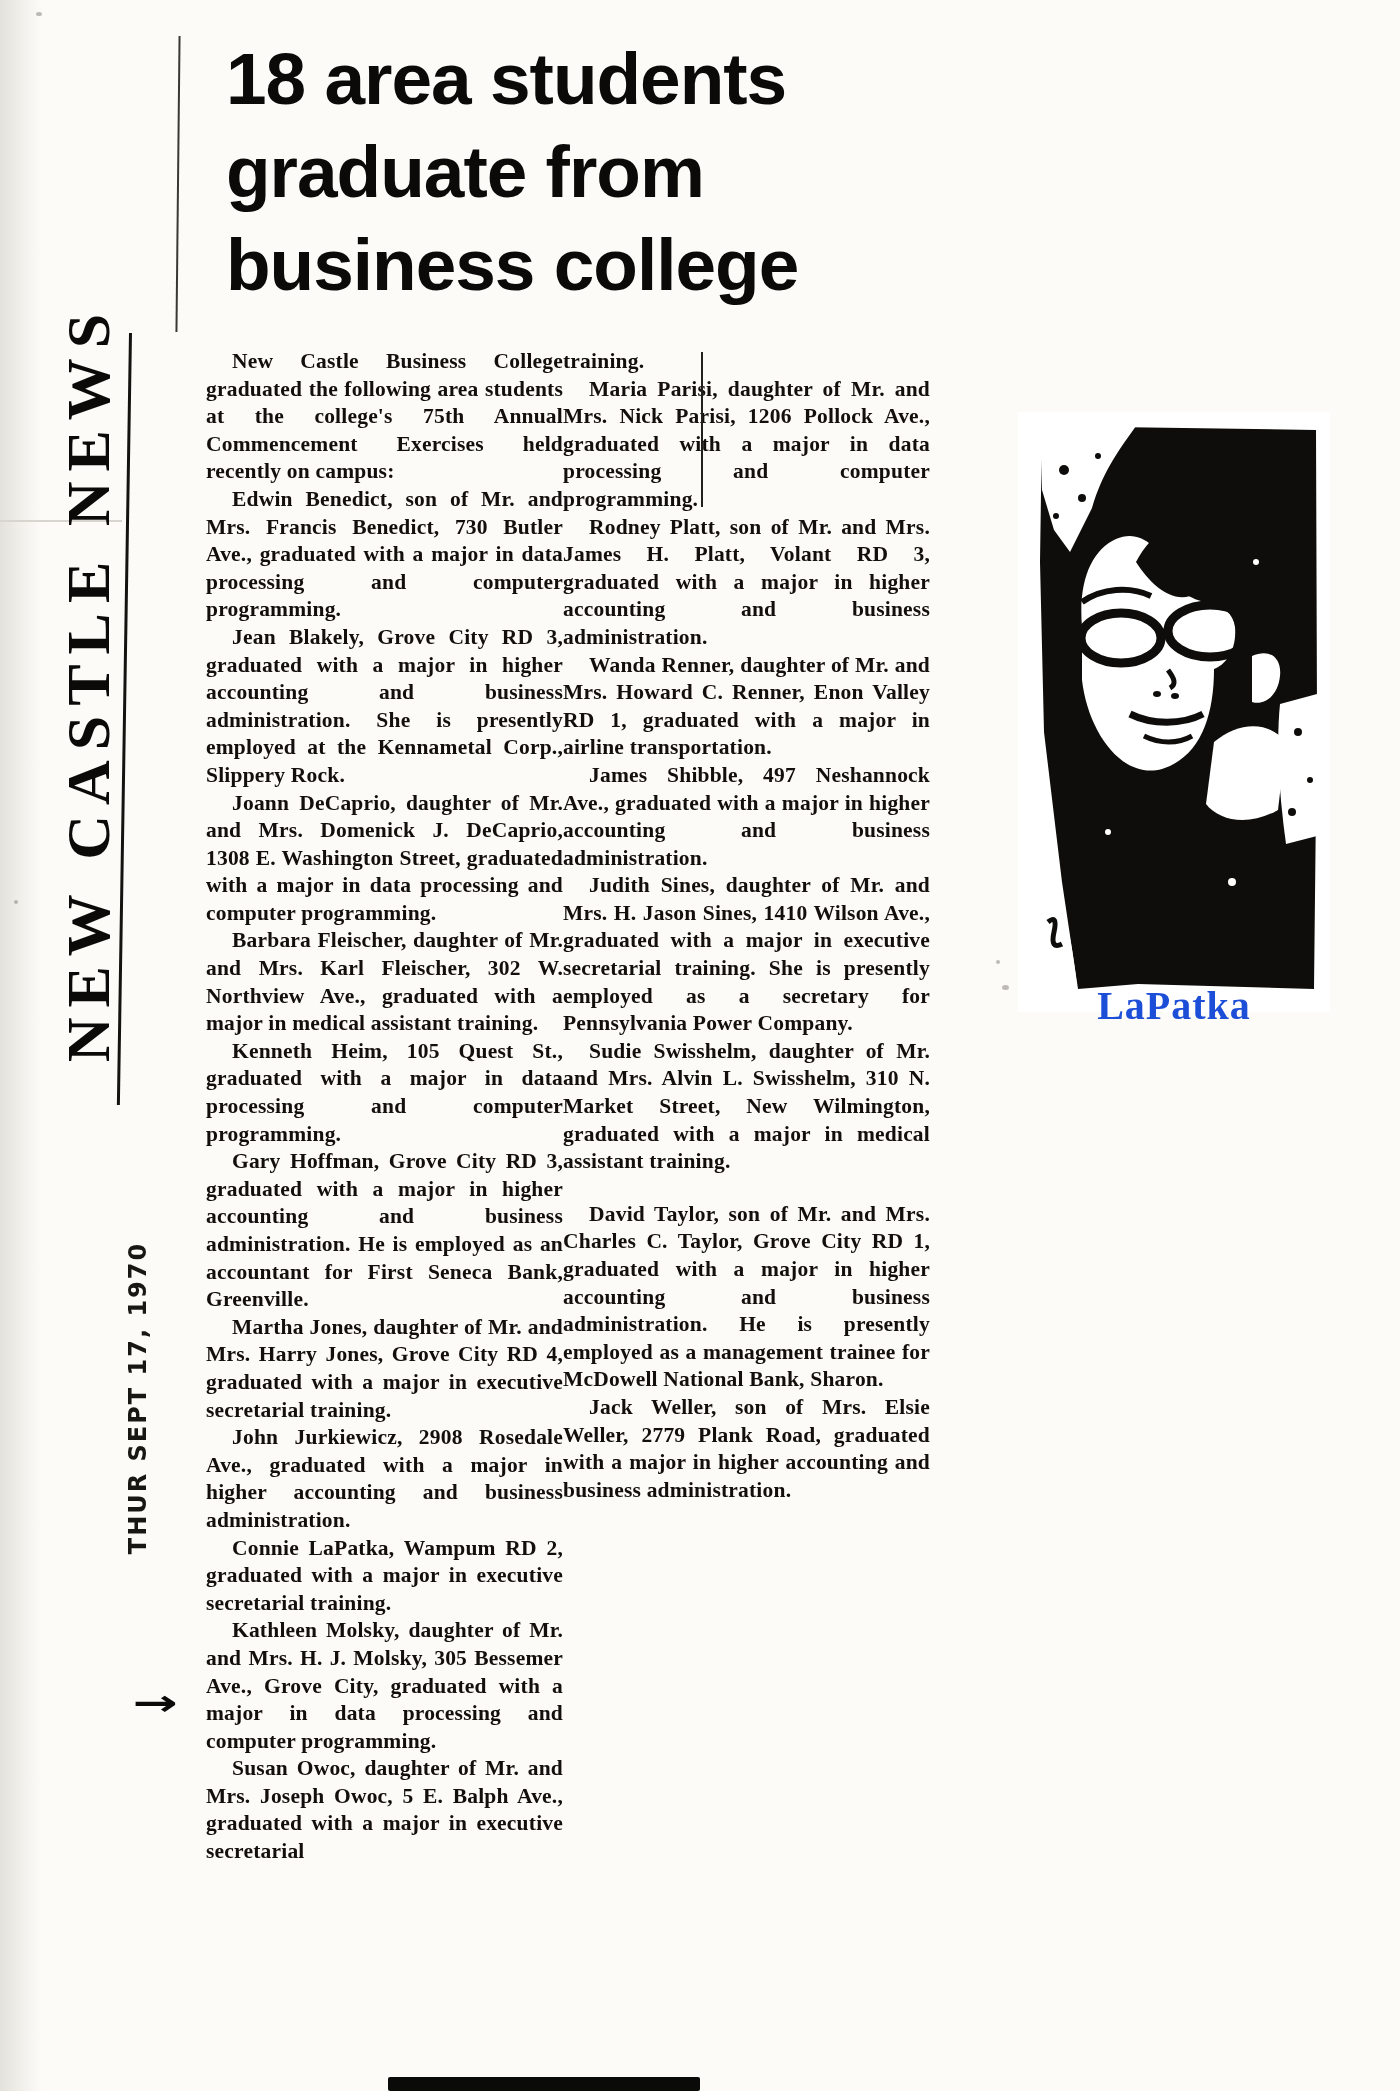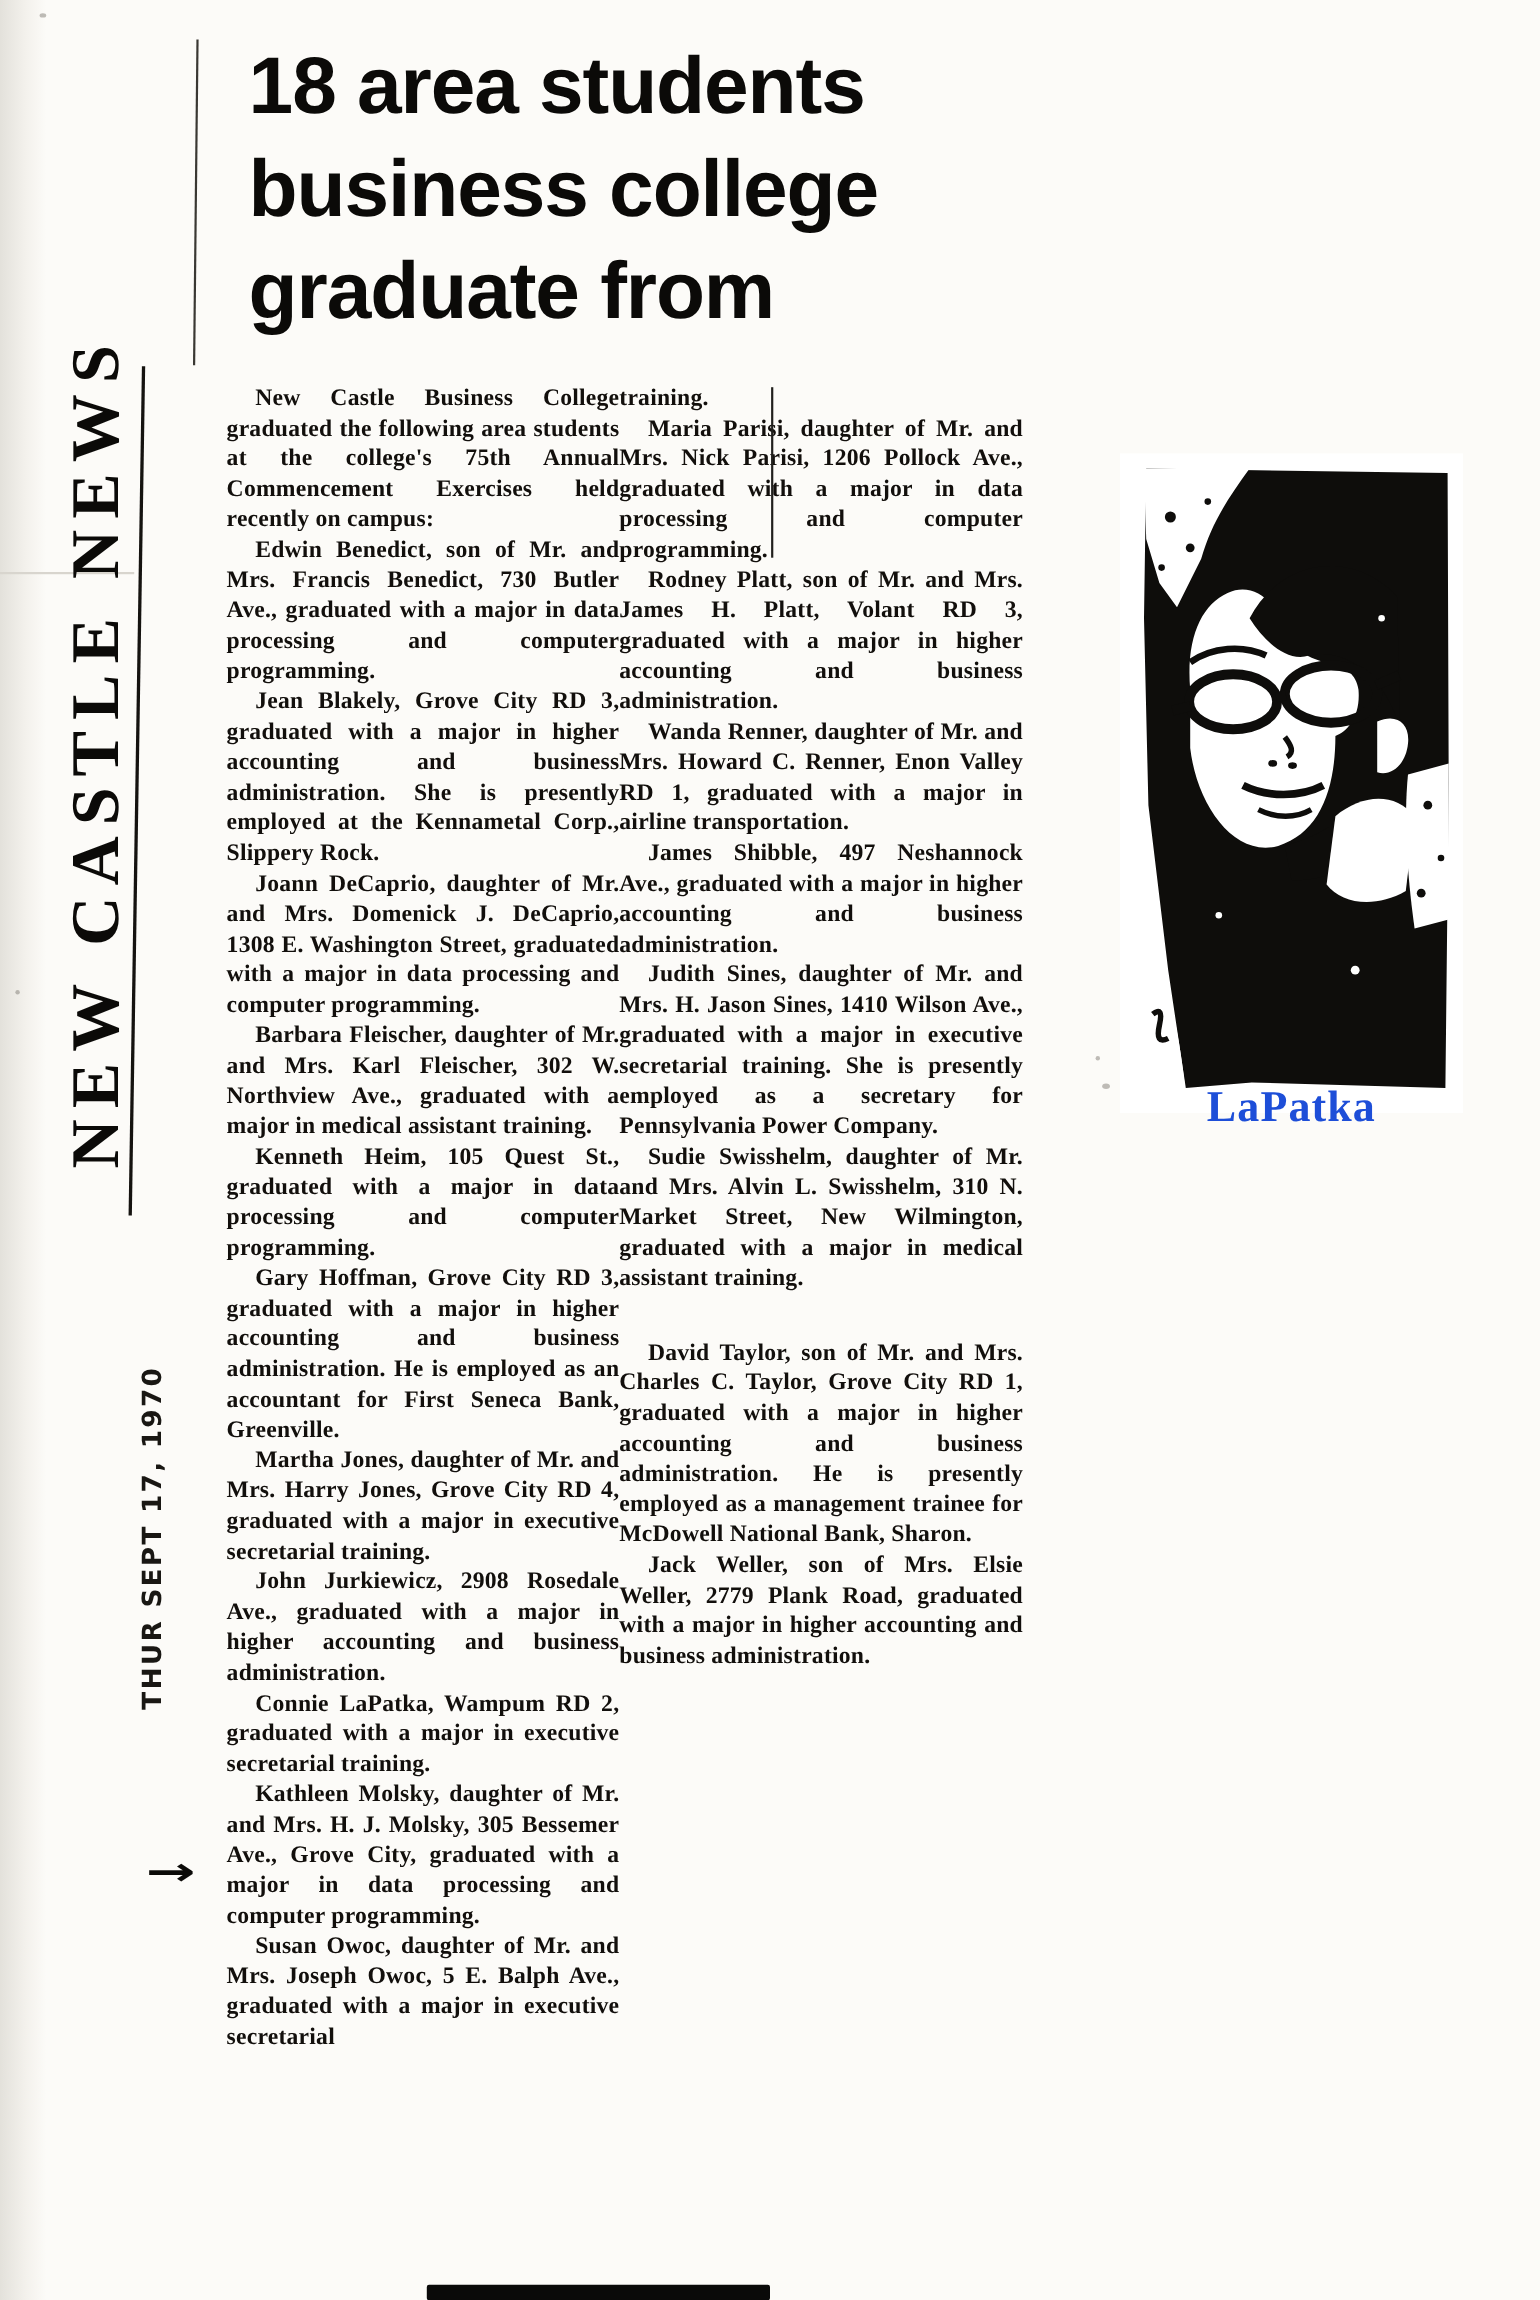--- a/index.html
+++ b/index.html
@@ -37,21 +37,21 @@
   .headline-rule{position:absolute;left:177px;top:36px;width:2px;height:296px;
     background:#3a3833;transform:rotate(0.6deg);}
 
   
   .col{position:absolute;top:348px;font-size:21.5px;line-height:27.6px;
     font-weight:bold;text-align:justify;color:#120f0c;letter-spacing:.2px;}
   .col1{left:206px;width:357px;}
   .col2{left:563px;width:367px;}
   .col p{margin:0;text-indent:26px;}
   .col p.noindent{text-indent:0;}
-  .col p.gap{margin-top:40px;}
+  .col p.gap{margin-top:25px;}
   .column-rule{position:absolute;left:701px;top:352px;width:2px;height:155px;background:#21201d;}
 
   
   .arrow{position:absolute;left:140px;top:1682px;font-family:"DejaVu Sans",sans-serif;
     font-size:36px;font-weight:bold;color:#0b0a08;transform:scaleX(1.5);}
 
   
   .photo{position:absolute;left:1018px;top:412px;width:312px;height:600px;}
   .photo svg{display:block;width:100%;height:100%;}
   .photo-caption{position:absolute;left:1018px;top:982px;width:312px;text-align:center;
@@ -74,22 +74,22 @@
   <div class="margin-streak"></div>
 
   <div class="masthead">NEW CASTLE NEWS</div>
   <div class="masthead-rule"></div>
 
   <div class="dateline">THUR SEPT 17, 1970</div>
 
   <div class="headline-rule"></div>
   <div class="headline">
     <div>18 area students</div>
+    <div>graduate from</div>
     <div>business college</div>
-    <div>graduate from</div>
   </div>
 
   <div class="col col1">
     <p>New Castle Business College graduated the following area students at the college's 75th Annual Commencement Exercises held recently on campus:</p>
     <p>Edwin Benedict, son of Mr. and Mrs. Francis Benedict, 730 Butler Ave., graduated with a major in data processing and computer programming.</p>
     <p>Jean Blakely, Grove City RD 3, graduated with a major in higher accounting and business administration. She is presently employed at the Kennametal Corp., Slippery Rock.</p>
     <p>Joann DeCaprio, daughter of Mr. and Mrs. Domenick J. DeCaprio, 1308 E. Washington Street, graduated with a major in data processing and computer programming.</p>
     <p>Barbara Fleischer, daughter of Mr. and Mrs. Karl Fleischer, 302 W. Northview Ave., graduated with a major in medical assistant training.</p>
     <p>Kenneth Heim, 105 Quest St., graduated with a major in data processing and computer programming.</p>
     <p>Gary Hoffman, Grove City RD 3, graduated with a major in higher accounting and business administration. He is employed as an accountant for First Seneca Bank, Greenville.</p>

